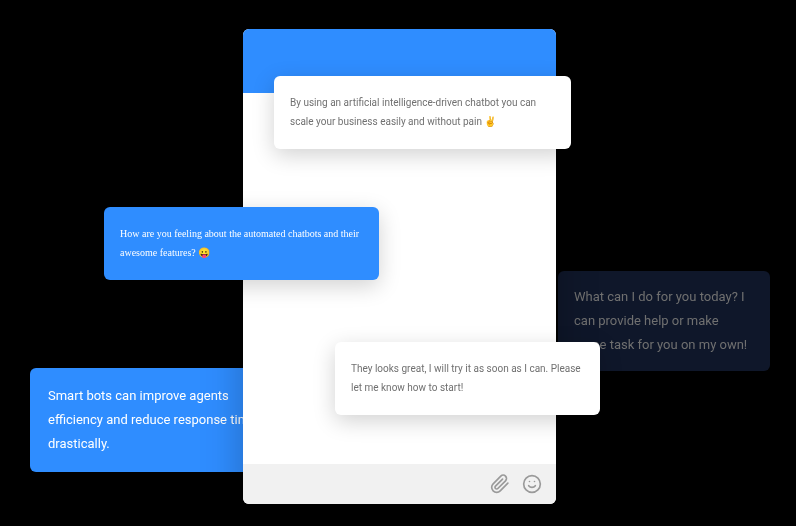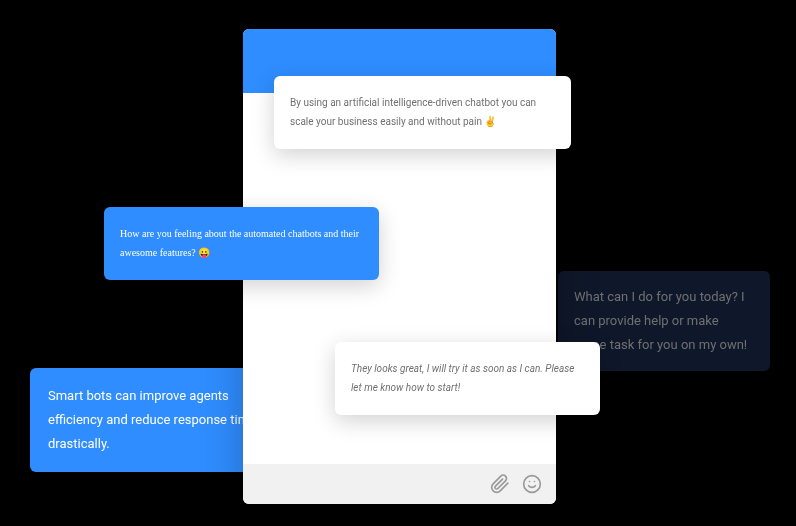--- a/index.html
+++ b/index.html
@@ -92,21 +92,20 @@
       top: 236px;
       width: 212px;
       padding: 14px 16px;
       font-size: 13px;
       z-index: -1;
     }
     .b4 {
       left: 335px;
       top: 342px;
       width: 265px;
-      font-style: italic;
     }
     .b5 {
       left: 30px;
       top: 368px;
       width: 244px;
       padding: 16px 18px;
       font-size: 13px;
       z-index: -1;
     }
     .stage {

